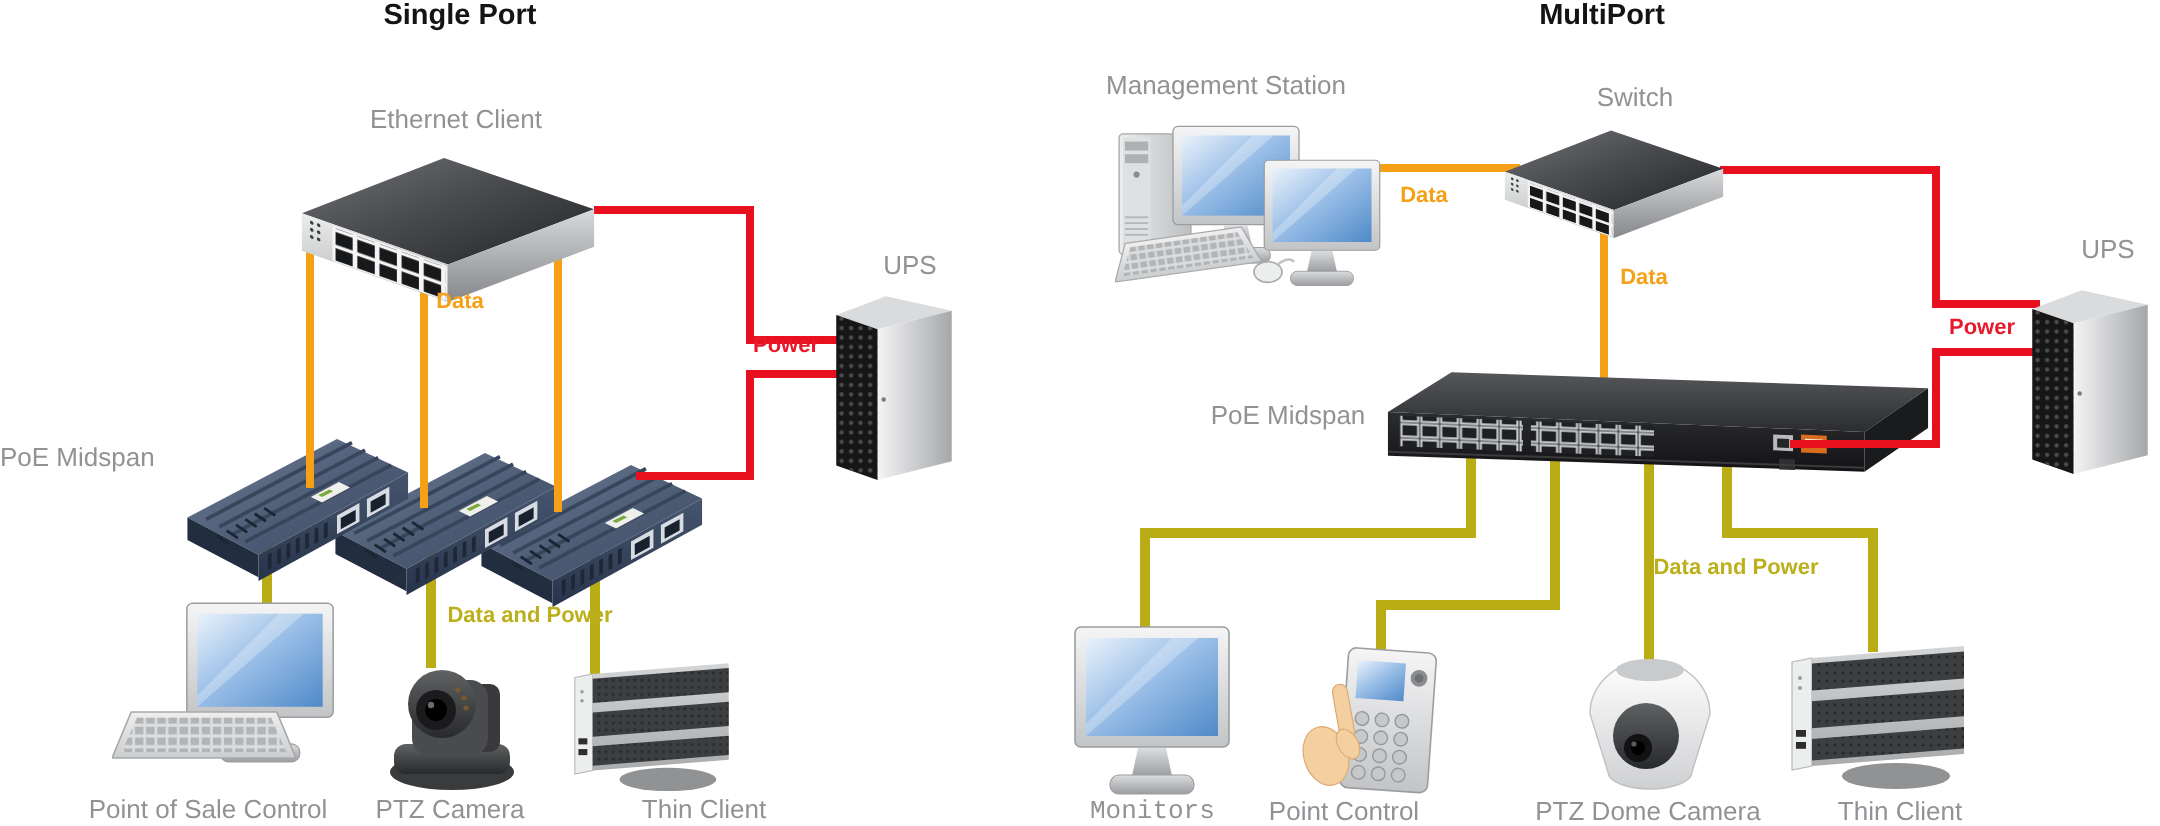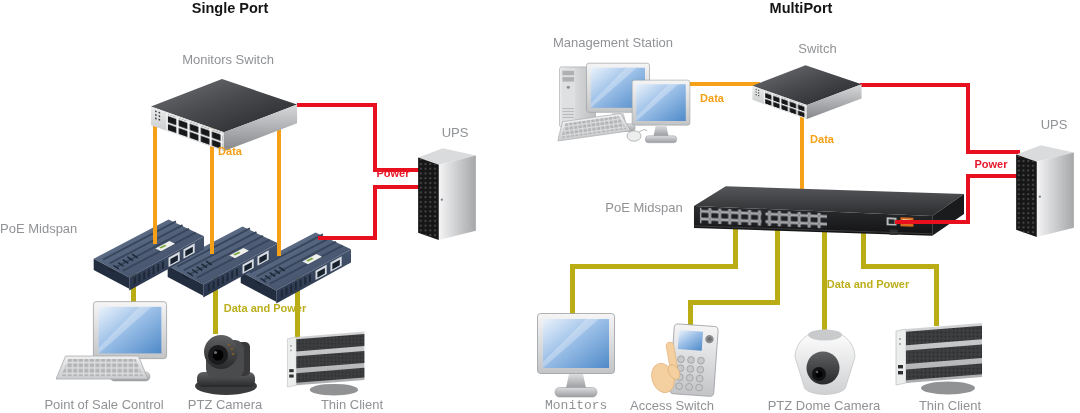--- a/index.html
+++ b/index.html
@@ -278,21 +278,21 @@
     <circle cx="29" cy="50" r="7" fill="#121214"></circle>
     <circle cx="29" cy="50" r="3.5" fill="#000"></circle>
     <circle cx="27" cy="48" r="1.3" fill="#5a5a5c"></circle>
   </symbol>
 </defs>
 </svg>
 
 <div id="canvas">
 
   <div class="title" style="left:150px;top:0;width:160px;text-align:center;">Single Port</div>
-  <div class="lbl" style="left:160px;top:52px;width:136px;">Monitors Switch</div>
+  <div class="lbl" style="left:160px;top:52px;width:136px;">Ethernet Client</div>
   <div class="lbl" style="left:420px;top:125px;width:70px;">UPS</div>
   <div class="lbl" style="left:0px;top:221px;width:76px;">PoE Midspan</div>
   <div class="lbl" style="left:38px;top:397px;width:132px;">Point of Sale Control</div>
   <div class="lbl" style="left:185px;top:397px;width:80px;">PTZ Camera</div>
   <div class="lbl" style="left:317px;top:397px;width:70px;">Thin Client</div>
 
   <div class="conn c-data" style="left:205px;top:145px;width:50px;">Data</div>
   <div class="conn c-power" style="left:370px;top:167px;width:46px;">Power</div>
   <div class="conn c-dp" style="left:223px;top:302px;width:84px;">Data and Power</div>
 
@@ -340,21 +340,21 @@
   <svg class="dev" style="left:280px;top:328px;" width="90" height="68">
       <use href="#sym-tc"></use>
     </svg>
 
   <div class="title" style="left:741px;top:0;width:120px;">MultiPort</div>
   <div class="lbl" style="left:548px;top:35px;width:130px;">Management Station</div>
   <div class="lbl" style="left:790px;top:22px;width:55px;margin-top:19px;">Switch</div>
   <div class="lbl" style="left:1022px;top:117px;width:64px;">UPS</div>
   <div class="lbl" style="left:600px;top:200px;width:88px;">PoE Midspan</div>
   <div class="lbl" style="left:545px;top:398px;width:60px;font-family:Liberation Mono, monospace;">Monitors</div>
-  <div class="lbl" style="left:622px;top:398px;width:100px;">Access Switch</div>
+  <div class="lbl" style="left:622px;top:398px;width:100px;">Point Control</div>
   <div class="lbl" style="left:762px;top:398px;width:124px;">PTZ Dome Camera</div>
   <div class="lbl" style="left:905px;top:398px;width:90px;">Thin Client</div>
 
   <div class="conn c-data" style="left:690px;top:92px;width:44px;">Data</div>
   <div class="conn c-data" style="left:800px;top:133px;width:44px;">Data</div>
   <div class="conn c-power" style="left:968px;top:158px;width:46px;">Power</div>
   <div class="conn c-dp" style="left:826px;top:278px;width:84px;">Data and Power</div>
 
   <div class="line l-data" style="left:655px;top:82px;width:105px;height:4px;"></div>
   <div class="line l-data" style="left:800px;top:112px;width:4px;height:84px;"></div>

